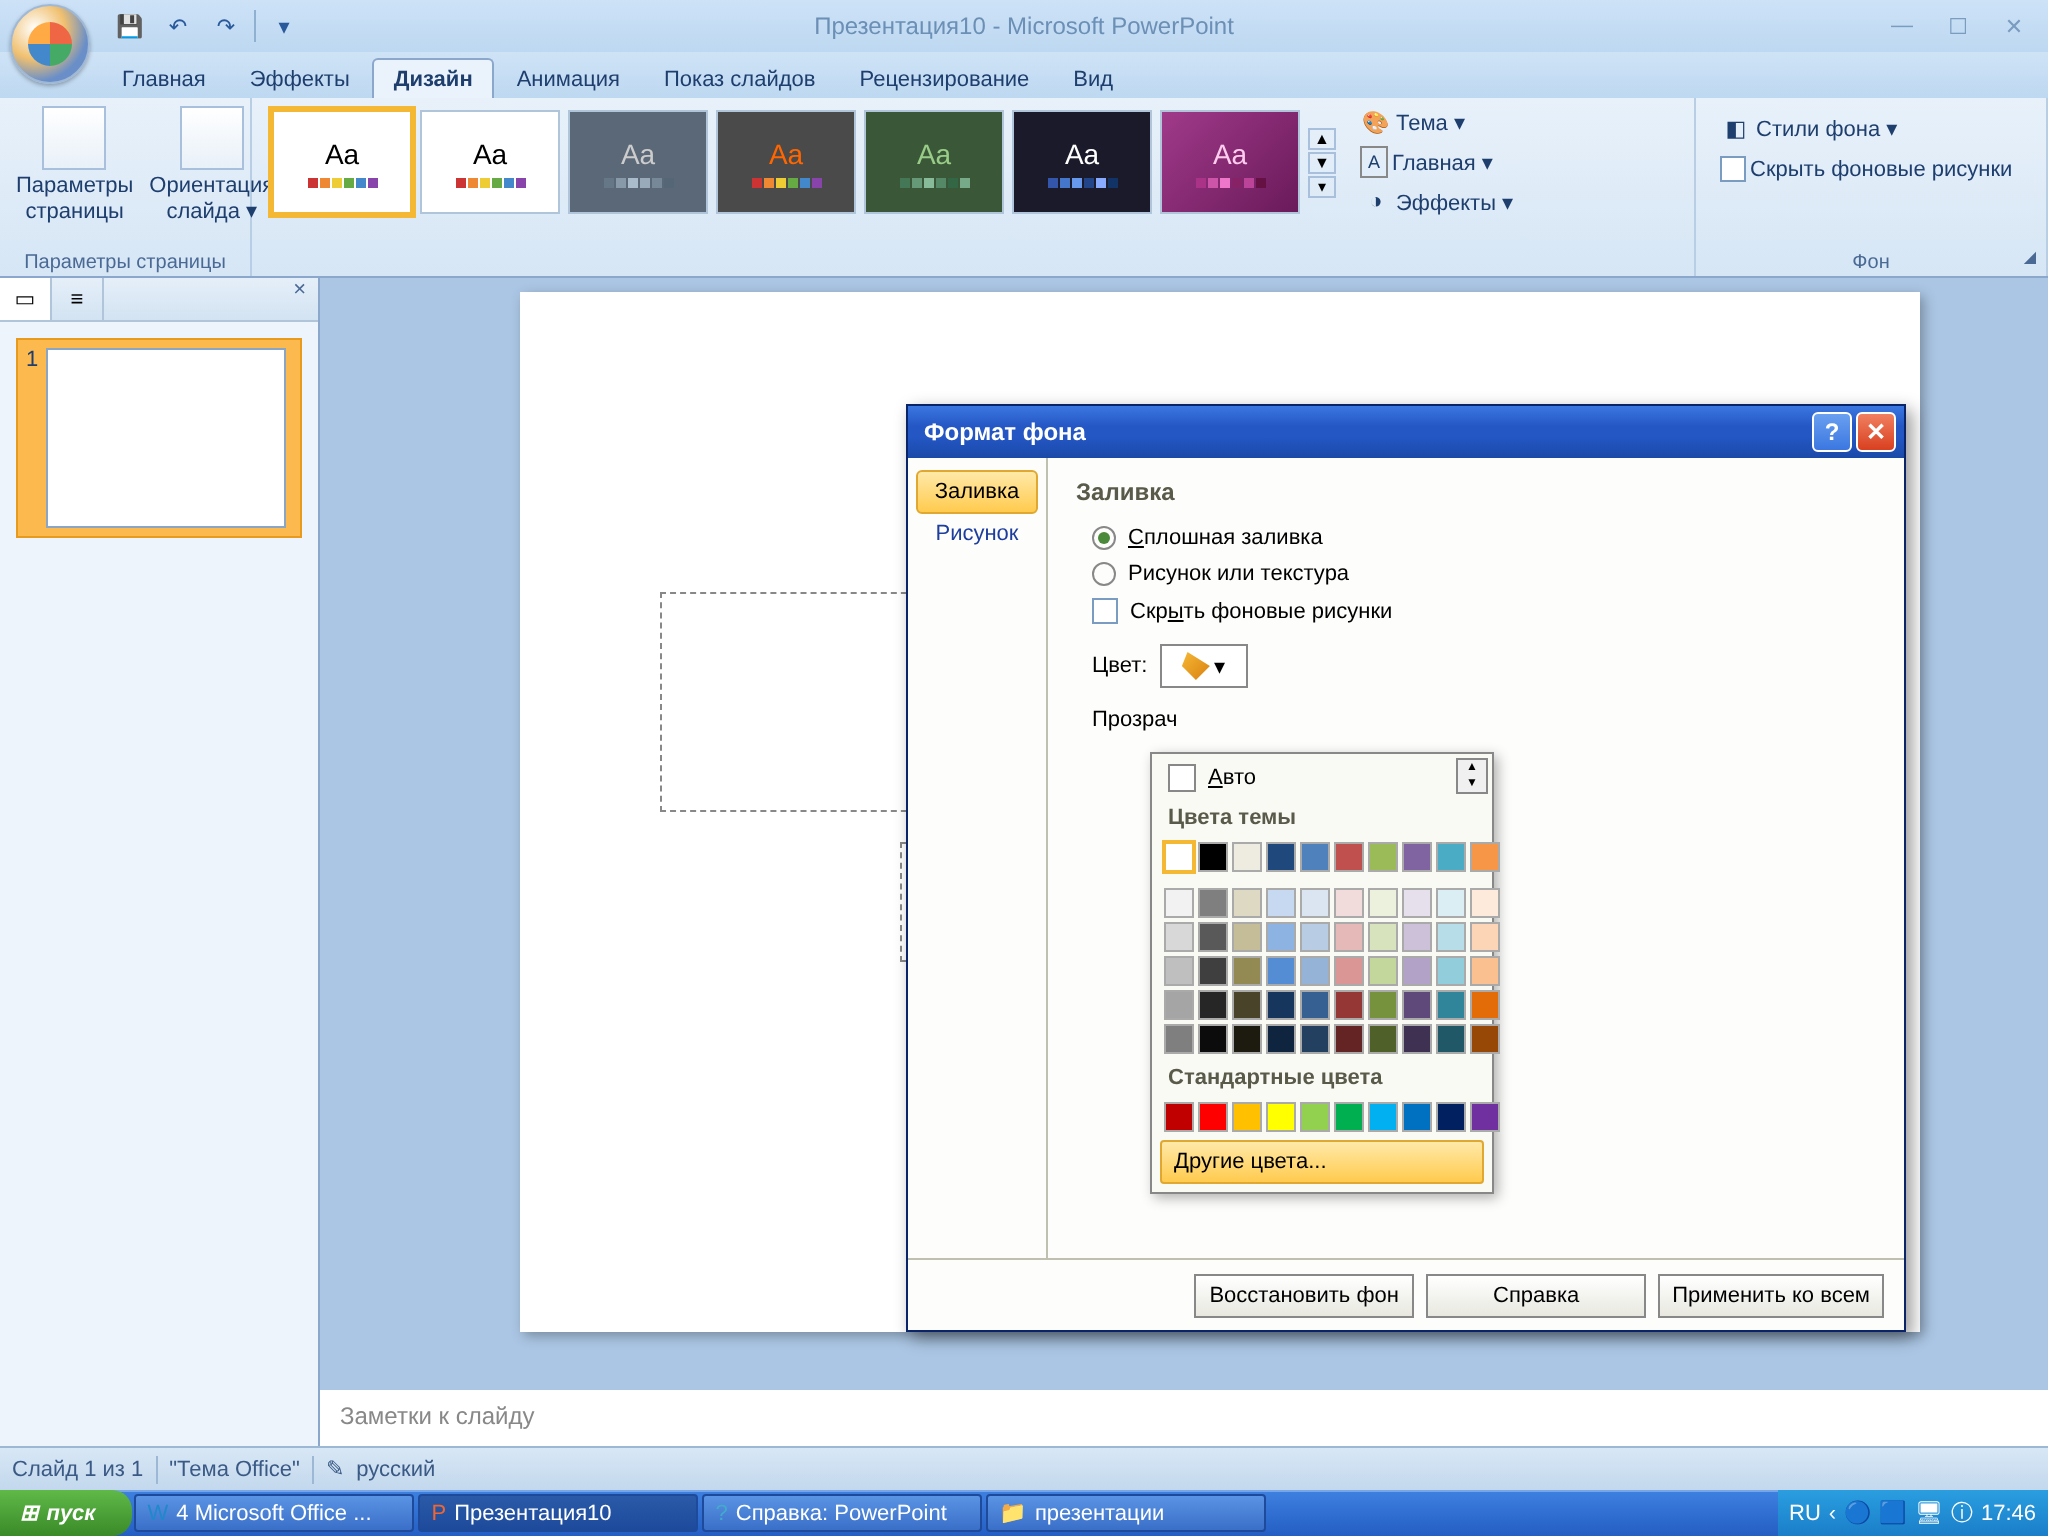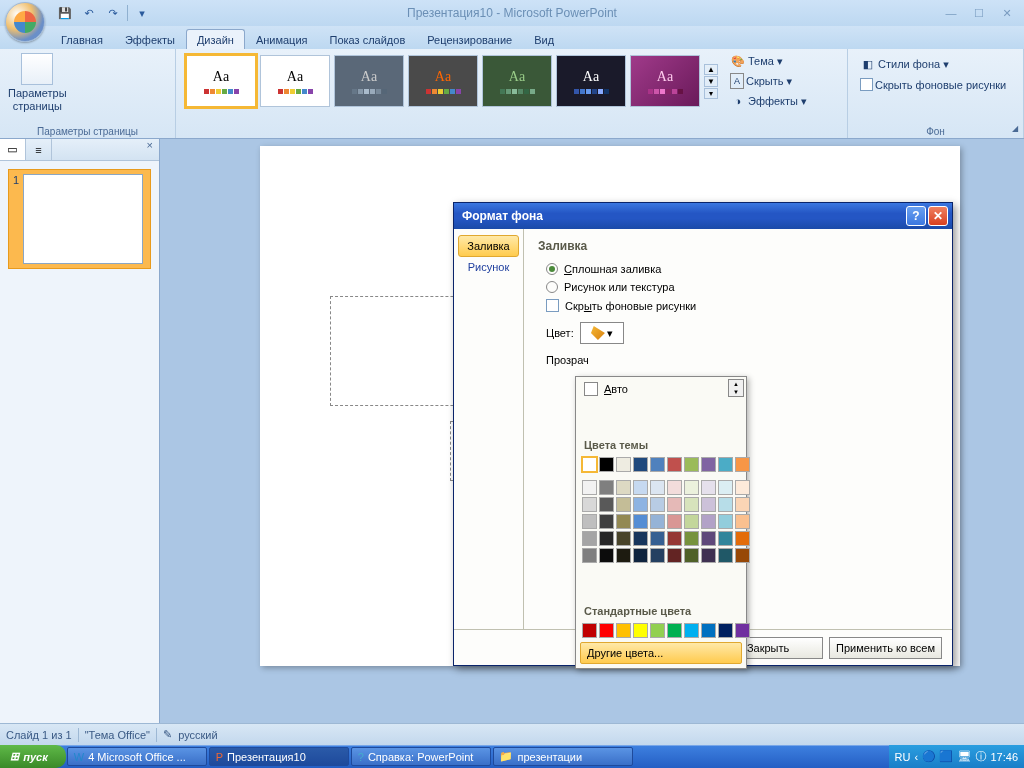--- a/index.html
+++ b/index.html
@@ -12,34 +12,34 @@
 .qat { margin-left: 55px; display: flex; gap: 4px; align-items: center; }
 .qat-btn { width: 20px; height: 20px; border-radius: 3px; display:flex; align-items:center; justify-content:center; color:#2a5a9c;}
 .qat-sep { width:1px; height:16px; background:#8fb0d0;}
 .title-text { position:absolute; left:50%; transform:translateX(-50%); color:#6b8fb5; font-size: 12px; }
 .wincontrols { position:absolute; right:5px; display:flex; gap:4px;}
 .wincontrols span{width:24px;height:18px;display:flex;align-items:center;justify-content:center;color:#7a9cc0;border:1px solid transparent;border-radius:3px;}
 
 
 .ribbon-tabs { height: 23px; background: linear-gradient(#cfe3f6,#bdd8f1); display:flex; padding-left:50px; align-items:flex-end;}
 .r-tab { padding: 4px 10px 3px; color:#1e3e6e; font-size:11px; cursor:default; border:1px solid transparent; border-bottom:none;}
-.r-tab.active { background:#eaf2fb; border-color:#8ba8cc; border-radius:3px 3px 0 0;}
+.r-tab.active { background:#eaf2fb; border-color:#8ba8cc; border-radius:3px 3px 0 0;font-weight:bold;}
 
 
 .ribbon { height: 90px; background: linear-gradient(#e8f1fa,#d6e6f5); border-bottom:1px solid #8ba8cc; display:flex;}
 .r-group { border-right:1px solid #b8cee4; height:100%; display:flex; flex-direction:column; position:relative; padding:2px 4px 14px;}
 .r-group-label { position:absolute; bottom:1px; left:0; right:0; text-align:center; font-size:10px; color:#4a6a95;}
 .r-group-dl { position:absolute; bottom:2px; right:2px; width:12px;height:12px; font-size:8px;color:#4a6a95;text-align:center;}
 .big-btn { display:flex; flex-direction:column; align-items:center; padding:2px 4px; font-size:11px; color:#1e3e6e; text-align:center; line-height:1.15;}
 .big-btn .ico { width:32px; height:32px; margin-bottom:2px; background:#fff; border:1px solid #a8c0db; display:flex; align-items:center; justify-content:center;}
 .pages-ico{background:linear-gradient(#fff,#e8f0f8)!important;}
 .theme-row { display:flex; gap:4px; align-items:center; height:60px; padding:4px 6px;}
 .theme-thumb { width:70px; height:52px; border:1px solid #b0c4da; background:#fff; display:flex; flex-direction:column; align-items:center; justify-content:center; font-size:14px; position:relative;}
 .theme-thumb.sel { outline:3px solid #f5b835; outline-offset:-1px;}
-.theme-thumb .aa { font-family:Liberation Serif, serif;}
+.theme-thumb .aa { font-family:Liberation Sans, sans-serif;}
 .theme-thumb .swatch-row{display:flex; gap:1px; margin-top:4px;}
 .theme-thumb .swatch-row span{width:5px;height:5px;}
 .tiny-row { display:flex; align-items:center; gap:2px; font-size:11px; color:#1e3e6e; padding:1px 4px;}
 .small-ico{width:16px;height:16px;display:inline-flex;align-items:center;justify-content:center;}
 .chk{width:13px;height:13px;border:1px solid #7a9cc0;background:#fff;}
 
 
 .workspace { position:absolute; top:139px; bottom:45px; left:0; right:0; display:flex; background:#abc6e4;}
 .slide-panel { width:160px; background:#eef4fb; border-right:1px solid #8ba8cc; display:flex; flex-direction:column;}
 .panel-tabs{height:22px;background:linear-gradient(#e5eff9,#d3e3f2);display:flex;border-bottom:1px solid #b0c4da;}
@@ -93,21 +93,21 @@
 .paint-bucket{width:14px;height:14px;background:linear-gradient(135deg,#f5b835,#d88010);clip-path:polygon(20% 0,100% 50%,50% 100%,0 50%);}
 .spin{width:16px;height:18px;border:1px solid #888;background:#f0f0f0;display:flex;flex-direction:column;}
 .spin div{flex:1;text-align:center;font-size:6px;line-height:8px;}
 .dlg-footer{height:36px;border-top:1px solid #c0c0b0;display:flex;align-items:center;justify-content:flex-end;gap:6px;padding:0 10px;background:#fdfdfb;}
 .dlg-btn{height:22px;padding:0 6px;min-width:110px;border:1px solid #888;background:linear-gradient(#fff,#e8e8e0);font-size:11px;}
 
 
 .color-popup{position:absolute;left:575px;top:376px;width:172px;background:#fafaf5;border:1px solid #888;box-shadow:2px 2px 6px rgba(0,0,0,.3);padding:2px;font-size:11px;}
 .cp-auto{display:flex;align-items:center;gap:6px;padding:3px 6px;}
 .cp-auto-sw{width:14px;height:14px;border:1px solid #888;background:#fff;}
-.cp-header{font-weight:bold;color:#5a5a4a;padding:4px 6px;margin-top:36px;}
+.cp-header{font-weight:bold;color:#5a5a4a;padding:4px 6px;}
 .cp-grid{display:grid;grid-template-columns:repeat(10,15px);gap:2px;padding:2px 4px;}
 .cp-sw{width:15px;height:15px;border:1px solid #aaa;}
 .cp-sw.sel{outline:2px solid #f5b835;outline-offset:-1px;}
 .cp-more{padding:4px 6px;background:linear-gradient(#ffe9a8,#ffcb4e);border:1px solid #e0a830;margin:2px;border-radius:2px;}
 
 .und{text-decoration:underline;}
 </style>
 </head>
 <body>
 
@@ -132,26 +132,31 @@
   <div class="r-tab">Главная</div>
   <div class="r-tab">Эффекты</div>
   <div class="r-tab active">Дизайн</div>
   <div class="r-tab">Анимация</div>
   <div class="r-tab">Показ слайдов</div>
   <div class="r-tab">Рецензирование</div>
   <div class="r-tab">Вид</div>
 </div>
 
 <div class="ribbon">
-  <div class="r-group" style="width:176px;">
+  <div class="r-group" style="width:126px;">
     <div style="display:flex;height:100%;">
       <div class="big-btn">
         <div class="ico pages-ico"></div>
         <span style="white-space:pre-line;">Параметры
 страницы</span>
+      </div>
+      <div class="big-btn">
+        <div class="ico pages-ico"></div>
+        <span style="white-space:pre-line;">Ориентация
+слайда ▾</span>
       </div>
     </div>
     <div class="r-group-label">Параметры страницы</div>
   </div>
 
   <div class="r-group" style="flex:1;">
     <div class="theme-row">
       <div class="theme-thumb sel">
           <span class="aa">Aa</span>
           <div class="swatch-row">
@@ -234,21 +239,21 @@
         <div style="flex:1;border:1px solid #a8c0db;text-align:center;font-size:8px;">▼</div>
         <div style="flex:1;border:1px solid #a8c0db;text-align:center;font-size:8px;">▾</div>
       </div>
       <div style="width:90px;display:flex;flex-direction:column;gap:2px;margin-left:4px;">
         <div class="tiny-row">
             <span class="small-ico">🎨</span>
             <span>Тема ▾</span>
           </div>
         <div class="tiny-row">
             <span class="small-ico" style="border:1px solid #888;font-size:9px;width:14px;">A</span>
-            <span>Скрыть ▾</span>
+            <span>Главная ▾</span>
           </div>
         <div class="tiny-row">
             <span class="small-ico">◑</span>
             <span>Эффекты ▾</span>
           </div>
       </div>
     </div>
   </div>
 
   <div class="r-group" style="width:176px;">
@@ -286,20 +291,21 @@
     </div>
   </div>
 
   <div class="slide-area">
     <div class="slide-canvas">
       <div class="placeholder" style="left:70px;top:150px;width:560px;height:110px;"></div>
       <div class="placeholder" style="left:190px;top:275px;width:420px;height:60px;"></div>
     </div>
   </div>
 
+  <div class="notes">Заметки к слайду</div>
 </div>
 
 <div class="statusbar">
   <span>Слайд 1 из 1</span>
   <span class="status-sep"></span>
   <span>"Тема Office"</span>
   <span class="status-sep"></span>
   <span>✎</span>
   <span>русский</span>
 </div>
@@ -370,21 +376,21 @@
             <span>▾</span>
           </div>
       </div>
       <div class="field-row">
         <span>Прозрач</span>
       </div>
     </div>
   </div>
   <div class="dlg-footer">
     <button class="dlg-btn">Восстановить фон</button>
-    <button class="dlg-btn">Закрыть</button>
+    <button class="dlg-btn">Справка</button>
     <button class="dlg-btn">Применить ко всем</button>
   </div>
 </div>
 
 <div class="color-popup">
   <div style="display:flex;">
     <div class="cp-auto" style="flex:1;">
       <span class="cp-auto-sw"></span>
       <span><span class="und">А</span>вто</span>
     </div>

